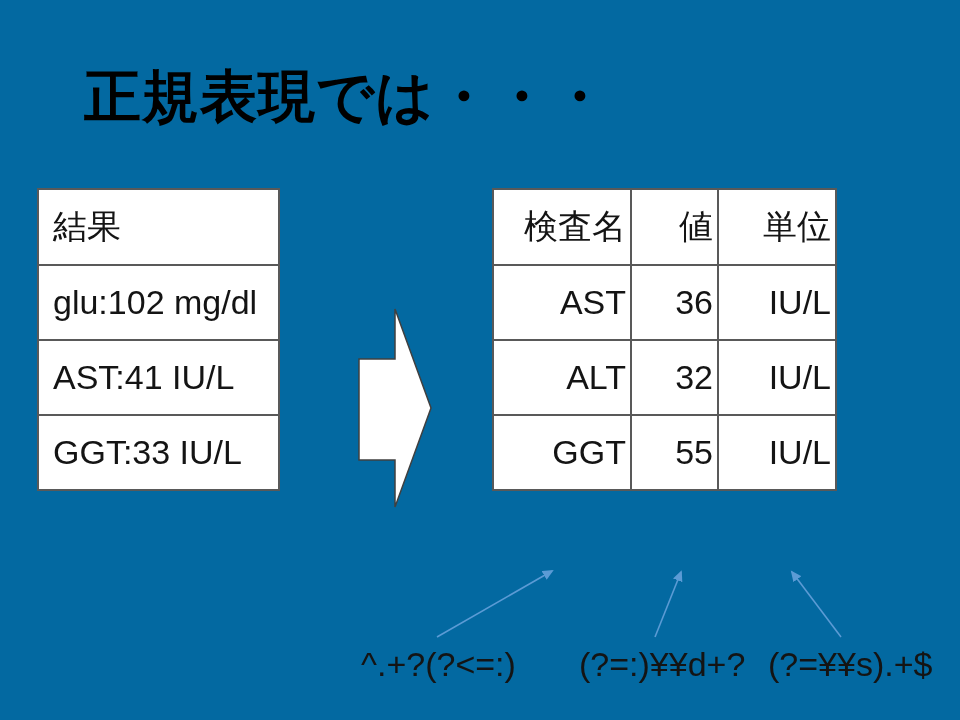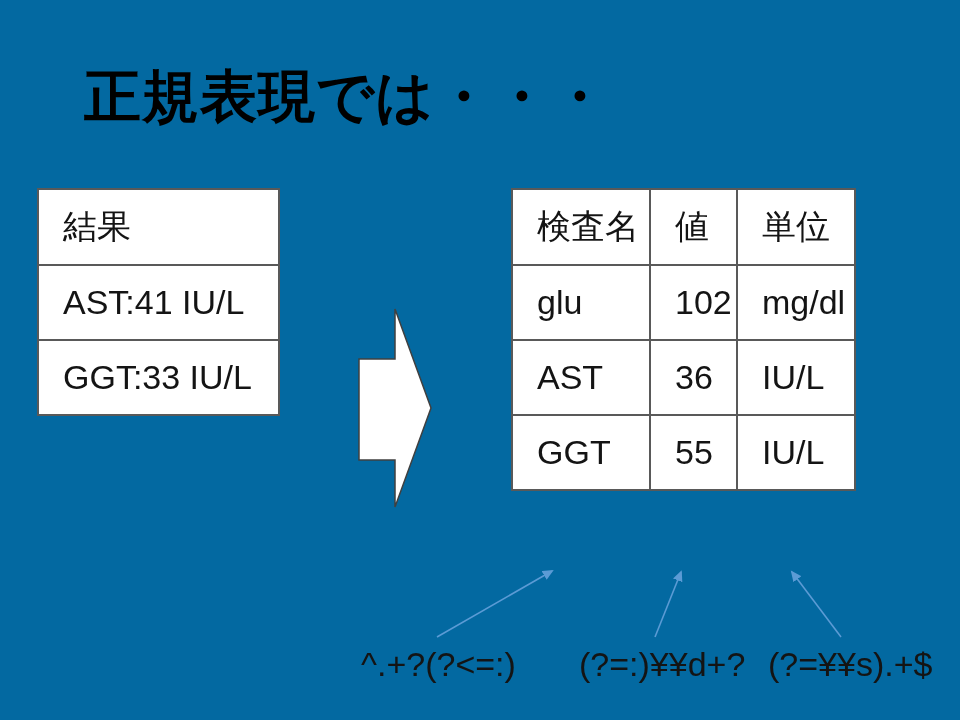--- a/index.html
+++ b/index.html
@@ -13,25 +13,25 @@
     font-size:57px; line-height:64px; font-weight:600;
     letter-spacing:1px; white-space:nowrap; color:#000;
   }
   table.tbl {
     position:absolute; border-collapse:collapse; table-layout:fixed;
     background:#fff;
   }
   table.tbl td {
     border:2px solid #595959;
     font-size:34px; color:#141414;
-    padding:0 4px 0 24px; vertical-align:middle; white-space:nowrap;
+    padding:0 4px 0 14px; vertical-align:middle; white-space:nowrap;
     overflow:visible;
   }
   .tbl-left  { left:37px;  top:188px; width:241px; }
-  .tbl-right { left:511px; top:188px; width:343px; }
+  .tbl-right { left:492px; top:188px; width:343px;text-align:right; }
   .tbl tr { height:75px; }
   .tbl tr.hdr { height:76px; }
   .svg-layer { position:absolute; left:0; top:0; pointer-events:none; }
   .regex-label {
     position:absolute; top:641px; font-size:34px; line-height:46px;
     color:#141414; white-space:nowrap;
   }
   .regex-1 { left:361px; }
   .regex-2 { left:579px; }
   .regex-3 { left:768px; }
@@ -45,20 +45,23 @@
 
   <table class="tbl tbl-left">
     <colgroup>
         <col style="width:241px">
       </colgroup>
     <tbody>
         <tr class="hdr">
           <td>結果</td>
         </tr>
     <tr>
+          <td>glu:102 mg/dl</td>
+        </tr>
+    <tr>
           <td>AST:41 IU/L</td>
         </tr>
     <tr>
           <td>GGT:33 IU/L</td>
         </tr>
   </tbody>
     </table>
 
   <table class="tbl tbl-right">
     <colgroup>
@@ -66,27 +69,27 @@
         <col style="width:87px">
         <col style="width:118px">
     </colgroup>
     <tbody>
         <tr class="hdr">
       <td>検査名</td>
       <td>値</td>
       <td>単位</td>
     </tr>
     <tr>
-      <td>glu</td>
-      <td>102</td>
-      <td>mg/dl</td>
+      <td>AST</td>
+      <td>36</td>
+      <td>IU/L</td>
     </tr>
     <tr>
-      <td>AST</td>
-      <td>36</td>
+      <td>ALT</td>
+      <td>32</td>
       <td>IU/L</td>
     </tr>
     <tr>
       <td>GGT</td>
       <td>55</td>
       <td>IU/L</td>
     </tr>
   </tbody>
     </table>
 

